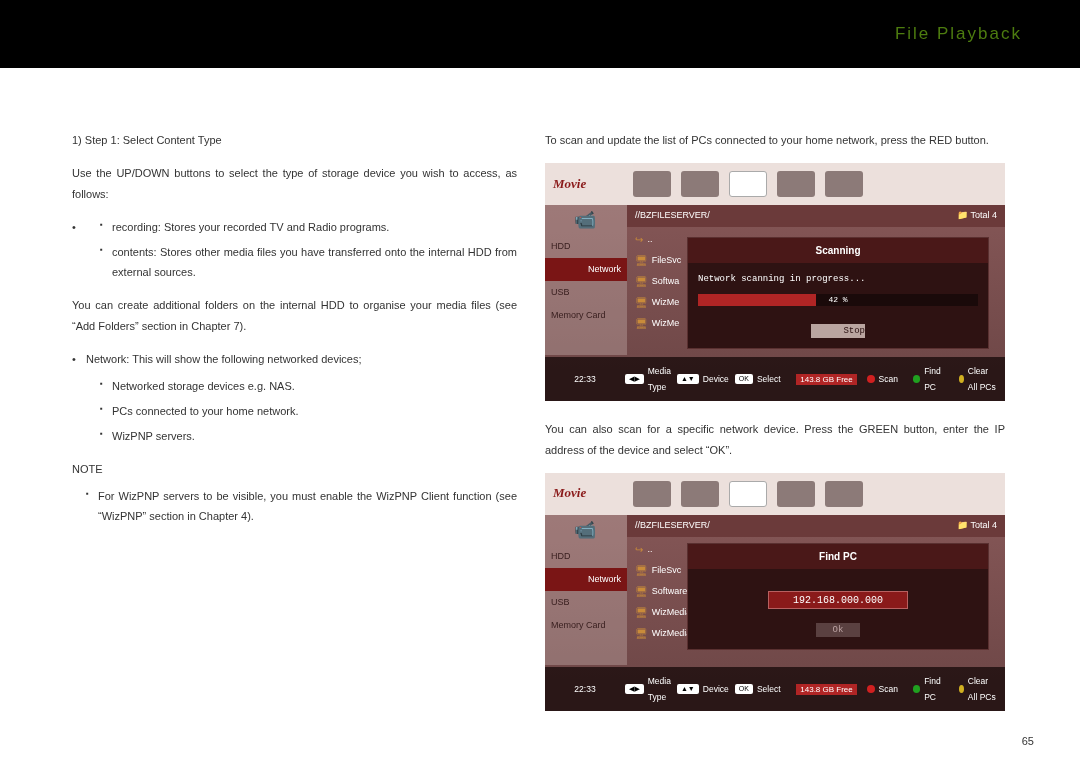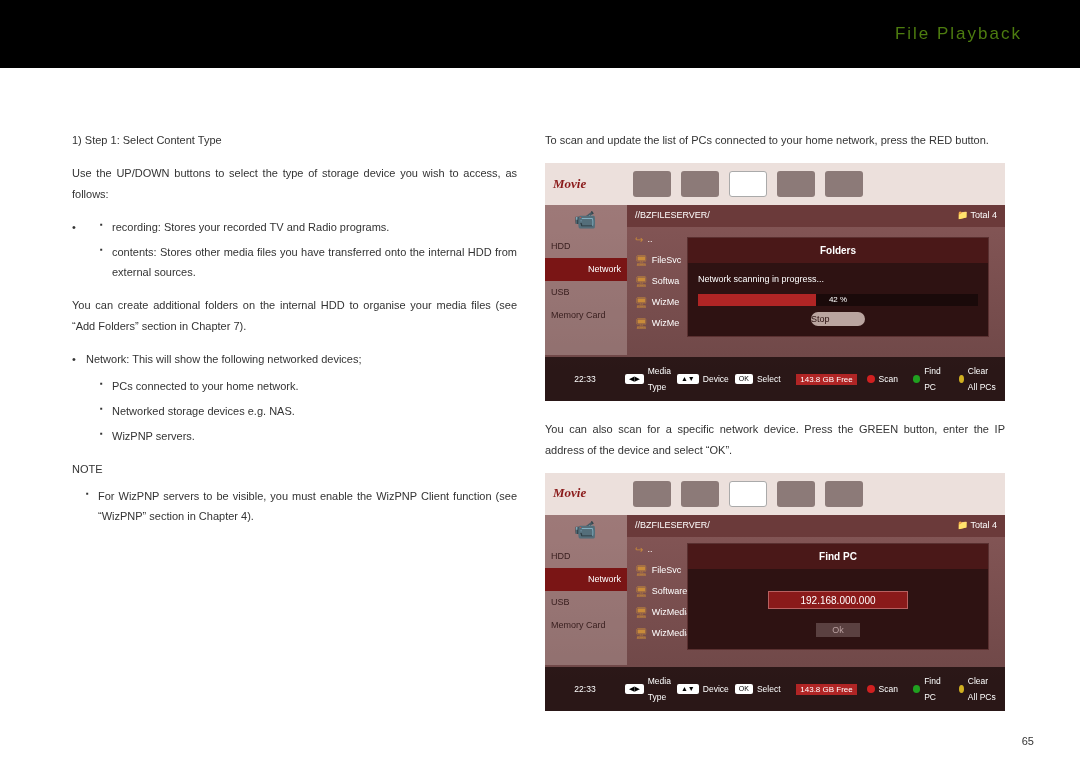--- a/index.html
+++ b/index.html
@@ -109,48 +109,47 @@
     border: 1px solid #5a3030;
     padding: 0;
   }
   .ss-dialog-title {
     background: #4a1818;
     text-align: center;
     padding: 3px;
     font-weight: bold;
     font-size: 10px;
   }
-  .ss-dialog-body { padding: 8px 10px; font-size: 9px; }
+  .ss-dialog-body { padding: 8px 10px; font-size: 9px; font-family: Liberation Mono, monospace; }
   .ss-progress {
     height: 12px;
     background: #1a0a0a;
     margin-top: 6px;
     position: relative;
     text-align: center;
     line-height: 12px;
     font-size: 8px;
   }
   .ss-progress-fill {
     position: absolute;
     left: 0; top: 0; bottom: 0;
     width: 42%;
     background: #b02525;
   }
   .ss-progress-label { position: relative; z-index: 1; }
   .ss-stop-btn {
     display: block;
-    margin: 6px auto 2px;
+    margin: 18px auto 2px;
     width: 54px;
     height: 14px;
     background: #baa5a0;
     color: #2a1010;
-    text-align: left;
+    text-align: right;
     line-height: 14px;
     font-size: 9px;
-    border-radius: 7px;
   }
   .ss-ip-box {
     display: block;
     margin: 14px auto;
     width: 140px;
     height: 18px;
     background: #8a1a1a;
     border: 1px solid #b86060;
     color: #fff;
     text-align: center;
@@ -231,22 +230,22 @@
           <li>contents: Stores other media files you have transferred onto the internal HDD from external sources.</li>
         </ul>
       </li>
     </ul>
     <p class="para">You can create additional folders on the internal HDD to organise your media files (see “Add Folders” section in Chapter 7).</p>
 
     <ul class="bullet-list">
       <li>
         <span>Network: This will show the following networked devices;</span>
         <ul class="sub-list">
+          <li>Networked storage devices e.g. NAS.</li>
           <li>PCs connected to your home network.</li>
-          <li>Networked storage devices e.g. NAS.</li>
           <li>WizPNP servers.</li>
         </ul>
       </li>
     </ul>
 
     <p class="note-heading">NOTE</p>
     <ul class="sub-list" style="padding-left:14px;">
       <li>For WizPNP servers to be visible, you must enable the WizPNP Client function (see “WizPNP” section in Chapter 4).</li>
     </ul>
   </div>
@@ -292,21 +291,21 @@
             <div class="ss-file-row">
                 <span class="ss-pc-icon">🖥</span>
                 <span>WizMe</span>
               </div>
             <div class="ss-file-row">
                 <span class="ss-pc-icon">🖥</span>
                 <span>WizMe</span>
               </div>
           </div>
           <div class="ss-dialog">
-            <div class="ss-dialog-title">Folders</div>
+            <div class="ss-dialog-title">Scanning</div>
             <div class="ss-dialog-body">
               <div>Network scanning in progress...</div>
               <div class="ss-progress">
                 <div class="ss-progress-fill"></div>
                 <div class="ss-progress-label">42 %</div>
               </div>
               <div class="ss-stop-btn">Stop</div>
             </div>
           </div>
         </div>

